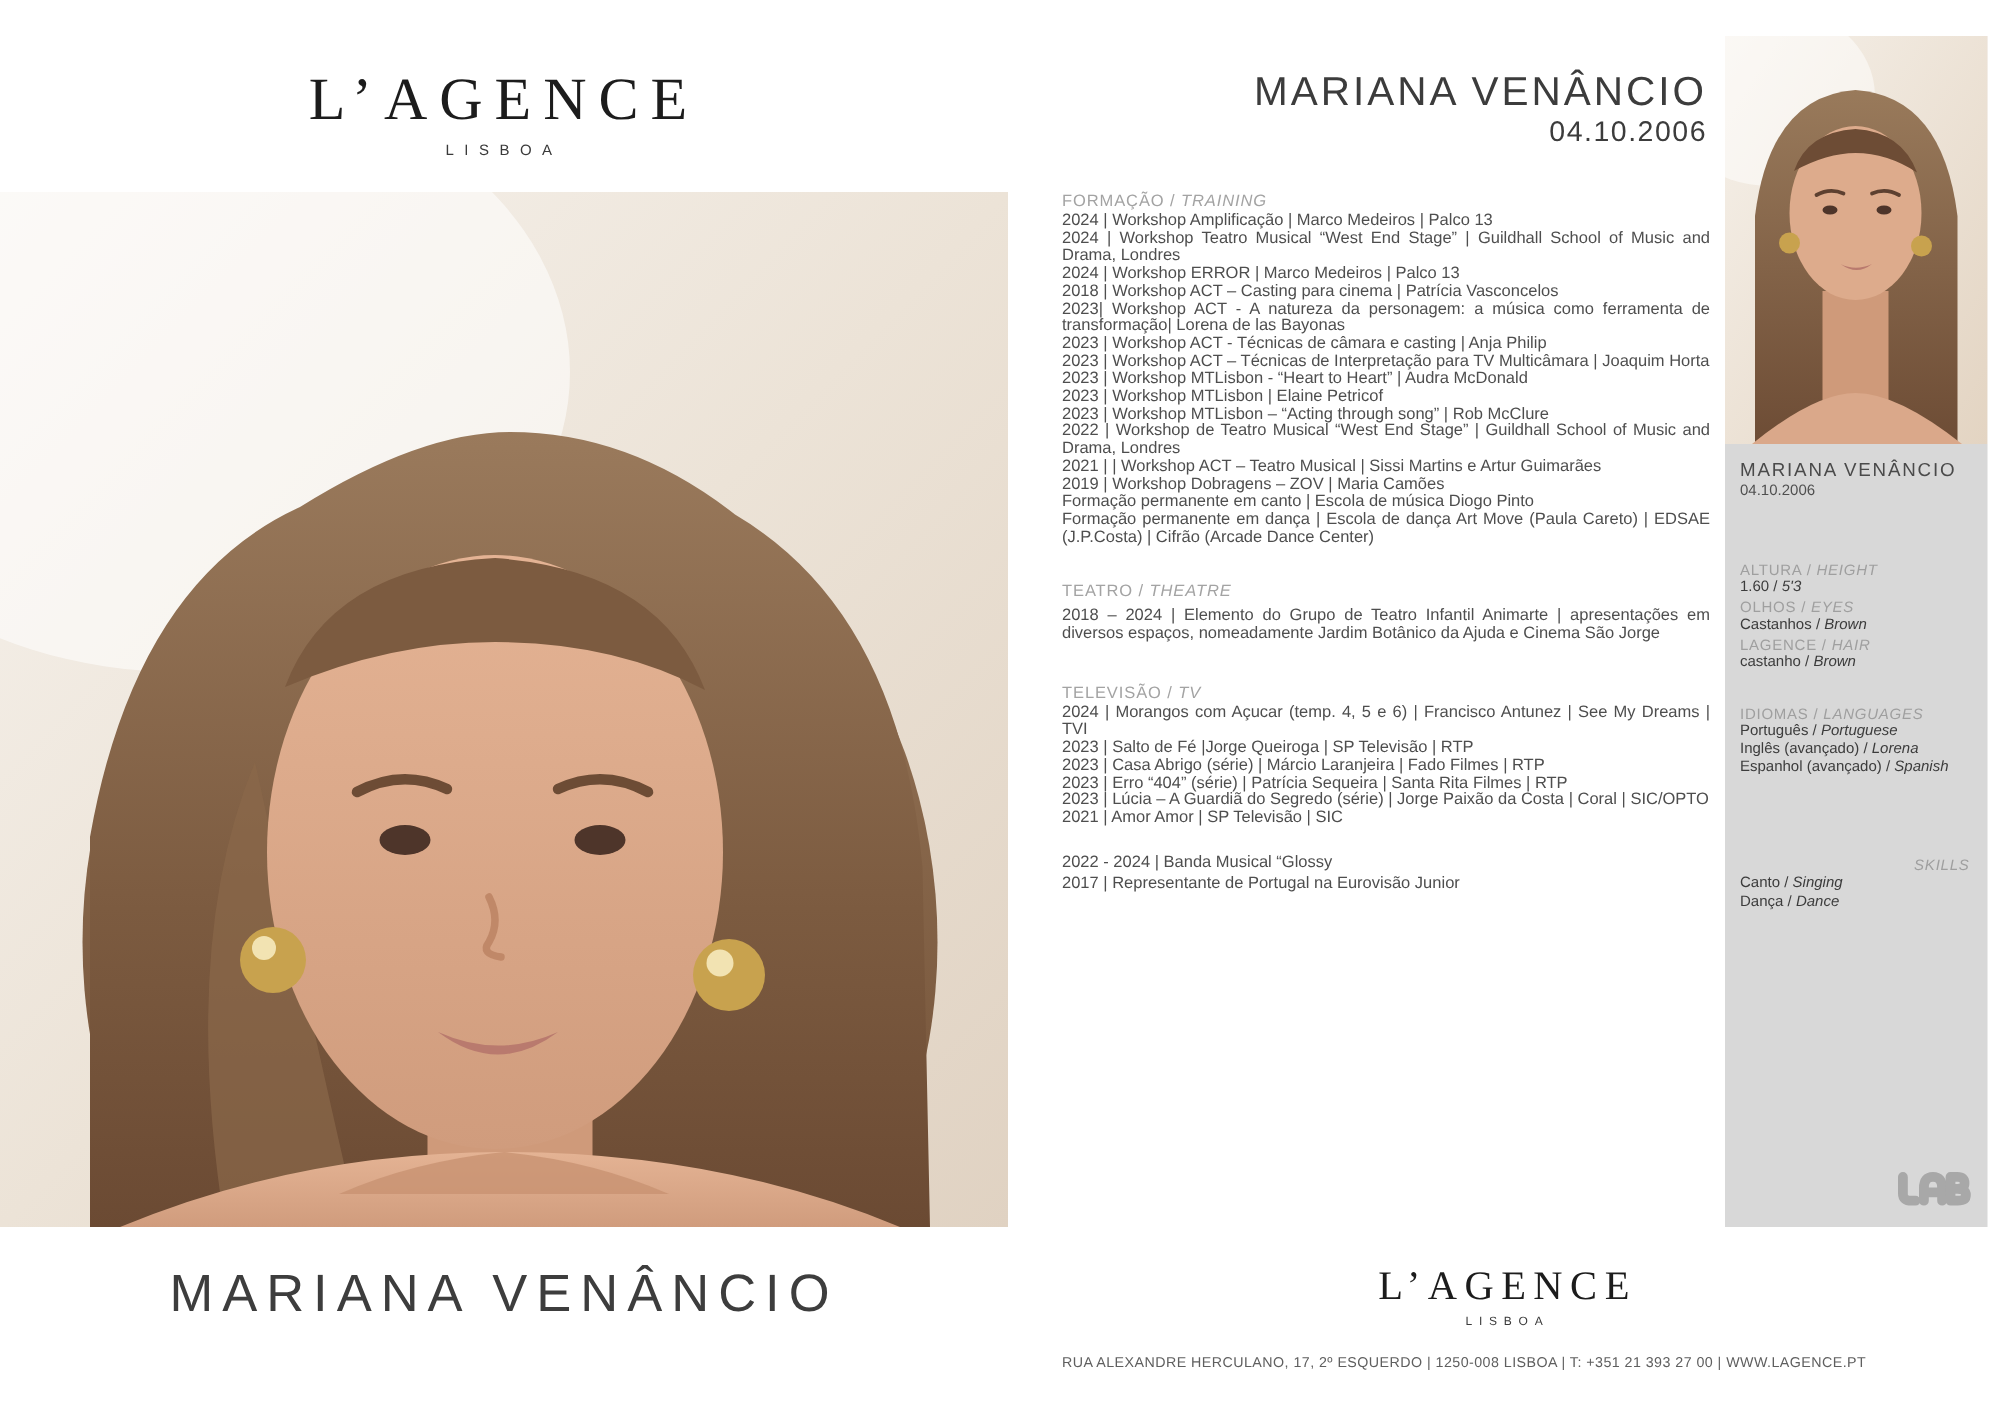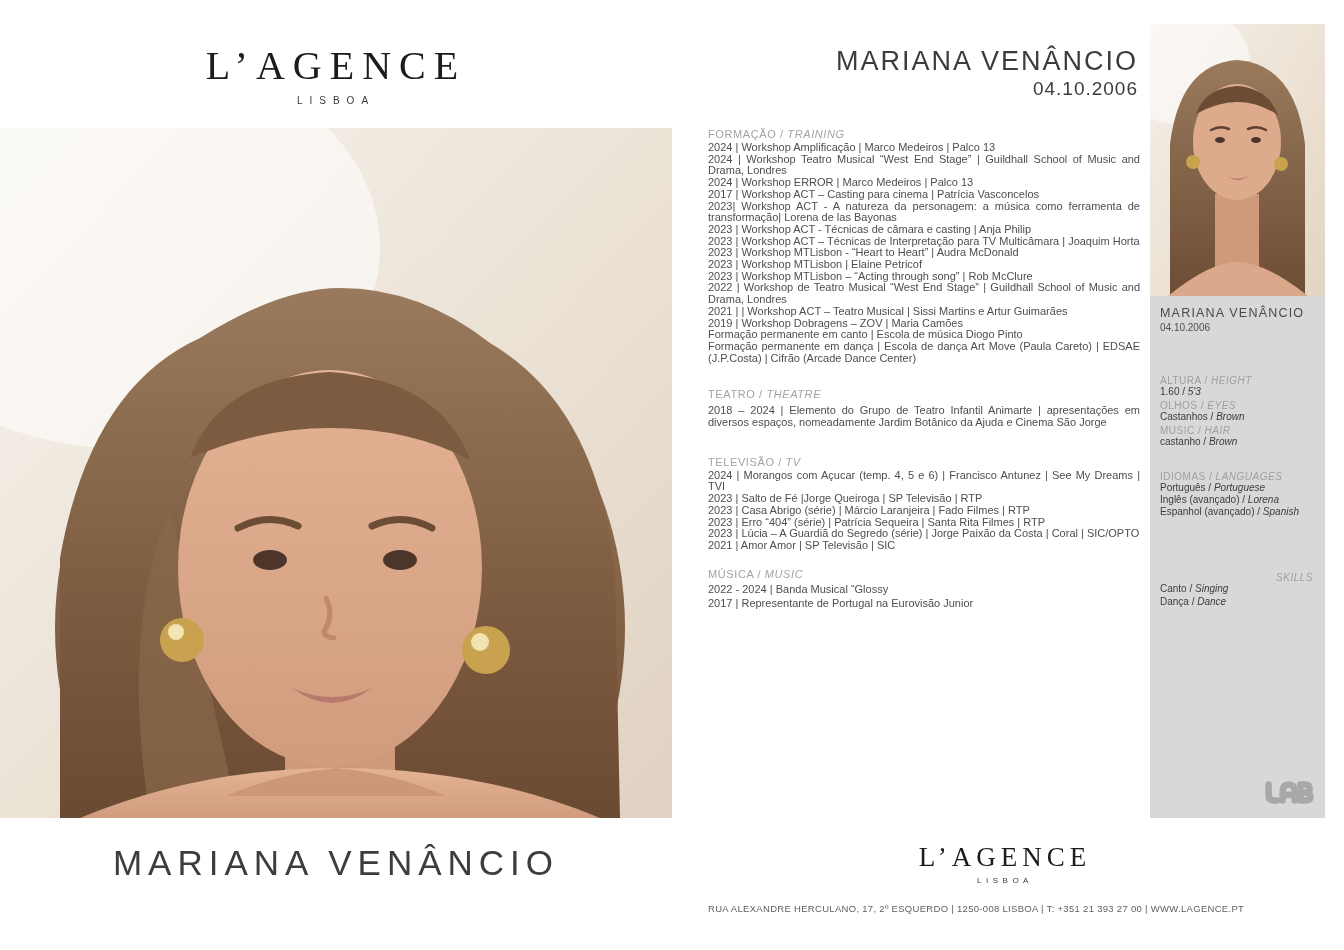--- a/index.html
+++ b/index.html
@@ -230,21 +230,21 @@
   <div class="cv">
 
     <div class="cv-section formacao">
       <div class="cv-header">
         <span class="pt">FORMAÇÃO /</span>
         <span class="en">TRAINING</span>
       </div>
       <p class="cv-line">2024 | Workshop Amplificação | Marco Medeiros | Palco 13</p>
       <p class="cv-line">2024 | Workshop Teatro Musical “West End Stage” | Guildhall School of Music and Drama, Londres</p>
       <p class="cv-line">2024 | Workshop ERROR | Marco Medeiros | Palco 13</p>
-      <p class="cv-line">2017 | Workshop ACT – Casting para cinema | Patrícia Vasconcelos</p>
+      <p class="cv-line">2018 | Workshop ACT – Casting para cinema | Patrícia Vasconcelos</p>
       <p class="cv-line">2023| Workshop ACT - A natureza da personagem: a música como ferramenta de transformação| Lorena de las Bayonas</p>
       <p class="cv-line">2023 | Workshop ACT - Técnicas de câmara e casting | Anja Philip</p>
       <p class="cv-line">2023 | Workshop ACT – Técnicas de Interpretação para TV Multicâmara | Joaquim Horta</p>
       <p class="cv-line">2023 | Workshop MTLisbon - “Heart to Heart” | Audra McDonald</p>
       <p class="cv-line">2023 | Workshop MTLisbon | Elaine Petricof</p>
       <p class="cv-line">2023 | Workshop MTLisbon – “Acting through song” | Rob McClure</p>
       <p class="cv-line">2022 | Workshop de Teatro Musical “West End Stage” | Guildhall School of Music and Drama, Londres</p>
       <p class="cv-line">2021 | | Workshop ACT – Teatro Musical | Sissi Martins e Artur Guimarães</p>
       <p class="cv-line">2019 | Workshop Dobragens – ZOV | Maria Camões</p>
       <p class="cv-line">Formação permanente em canto | Escola de música Diogo Pinto</p>
@@ -266,24 +266,20 @@
       </div>
       <p class="cv-line">2024 | Morangos com Açucar (temp. 4, 5 e 6) | Francisco Antunez | See My Dreams | TVI</p>
       <p class="cv-line">2023 | Salto de Fé |Jorge Queiroga | SP Televisão | RTP</p>
       <p class="cv-line">2023 | Casa Abrigo (série) | Márcio Laranjeira | Fado Filmes | RTP</p>
       <p class="cv-line">2023 | Erro “404” (série) | Patrícia Sequeira | Santa Rita Filmes | RTP</p>
       <p class="cv-line">2023 | Lúcia – A Guardiã do Segredo (série) | Jorge Paixão da Costa | Coral | SIC/OPTO</p>
       <p class="cv-line">2021 | Amor Amor | SP Televisão | SIC</p>
     </div>
 
     <div class="cv-section musica">
-      <div class="cv-header">
-        <span class="pt">MÚSICA /</span>
-        <span class="en">MUSIC</span>
-      </div>
       <p class="cv-line">2022 - 2024 | Banda Musical “Glossy</p>
       <p class="cv-line">2017 | Representante de Portugal na Eurovisão Junior</p>
     </div>
 
   </div>
 
   <div class="sidebar-photo">
     <svg viewBox="0 0 175 272" preserveAspectRatio="none">
       <defs>
         <linearGradient id="bg2" x1="0" y1="0" x2="1" y2="1">
@@ -327,21 +323,21 @@
       </div>
       <div class="sb-label">
         <span class="pt">OLHOS /</span>
         <span class="en">EYES</span>
       </div>
       <div class="sb-value">
         <span class="pt">Castanhos /</span>
         <span class="en">Brown</span>
       </div>
       <div class="sb-label">
-        <span class="pt">MUSIC /</span>
+        <span class="pt">LAGENCE /</span>
         <span class="en">HAIR</span>
       </div>
       <div class="sb-value">
         <span class="pt">castanho /</span>
         <span class="en">Brown</span>
       </div>
     </div>
 
     <div class="sb-langs">
       <div class="sb-label">

